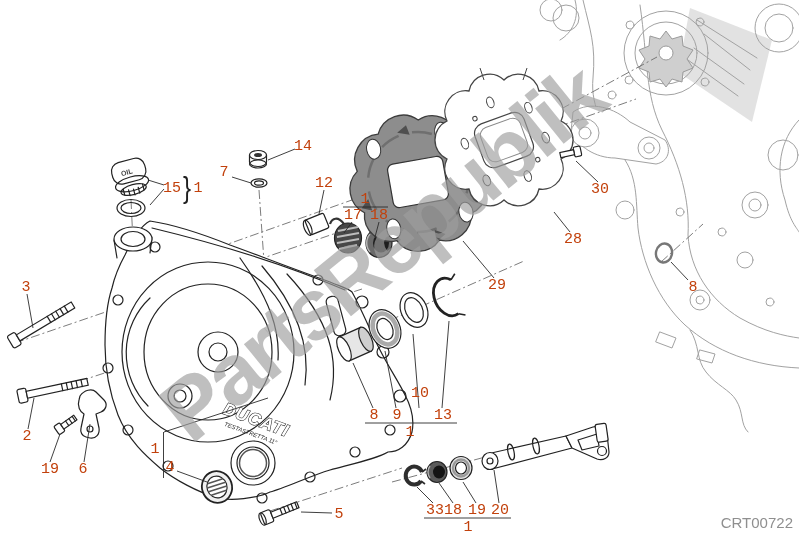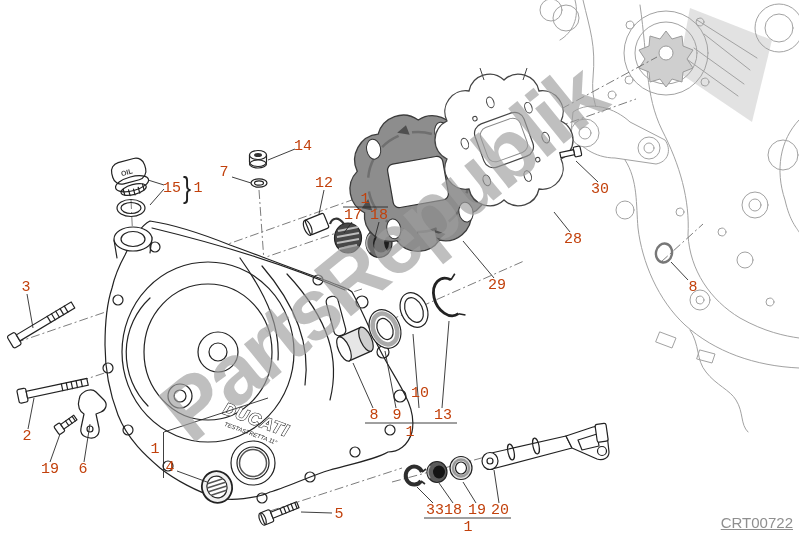--- a/index.html
+++ b/index.html
@@ -6,21 +6,21 @@
   .stage{position:relative;width:799px;height:535px;background:#ffffff;overflow:hidden;
          font-family:"Liberation Sans",sans-serif;}
   svg{position:absolute;left:0;top:0;}
   .callout{position:absolute;transform:translate(-50%,-50%);font-size:15px;color:#c2410c;
            font-family:Liberation Mono, monospace;white-space:nowrap;}
   .brace{position:absolute;transform:translate(-50%,-50%) scaleX(.8);font-size:30px;font-weight:400;color:#1f1f1f;}
   .watermark{position:absolute;left:382px;top:253px;transform:translate(-50%,-50%) rotate(-39deg);
              font-size:86px;font-weight:bold;letter-spacing:-3px;color:rgba(158,158,158,0.66);
              white-space:nowrap;pointer-events:none;font-family:"Liberation Sans",sans-serif;}
   .code{position:absolute;right:6px;bottom:4px;font-size:15px;color:#8f8f8f;
-        font-family:"Liberation Sans",sans-serif;text-decoration:underline;}
+        font-family:"Liberation Sans",sans-serif;}
   .ln{stroke:#2a2a2a;stroke-width:0.9;}
   .dd{stroke:#6d6d6d;stroke-width:0.9;fill:none;stroke-dasharray:9 3 2 3;}
   .k{stroke:#222;fill:none;stroke-width:1.2;stroke-linejoin:round;stroke-linecap:round;}
   .kw{stroke:#222;fill:#fff;stroke-width:1.2;stroke-linejoin:round;stroke-linecap:round;}
   .c{stroke:#a2a2a2;fill:none;stroke-width:1;stroke-linejoin:round;stroke-linecap:round;}
   .cw{stroke:#a2a2a2;fill:#fff;stroke-width:1;stroke-linejoin:round;}
 </style>
 </head>
 <body>
 

